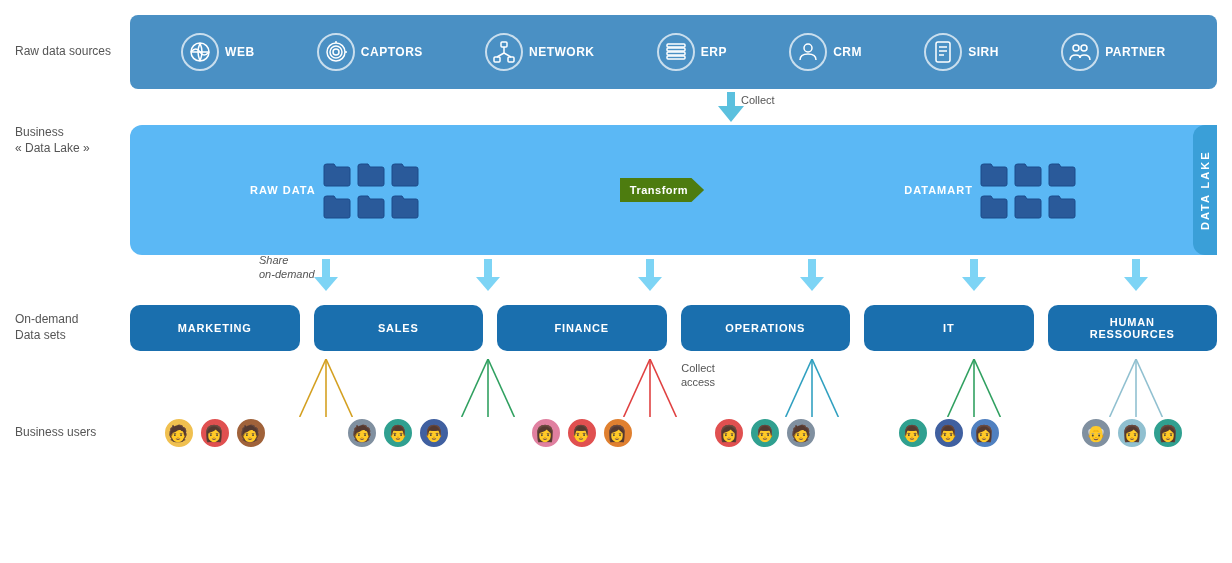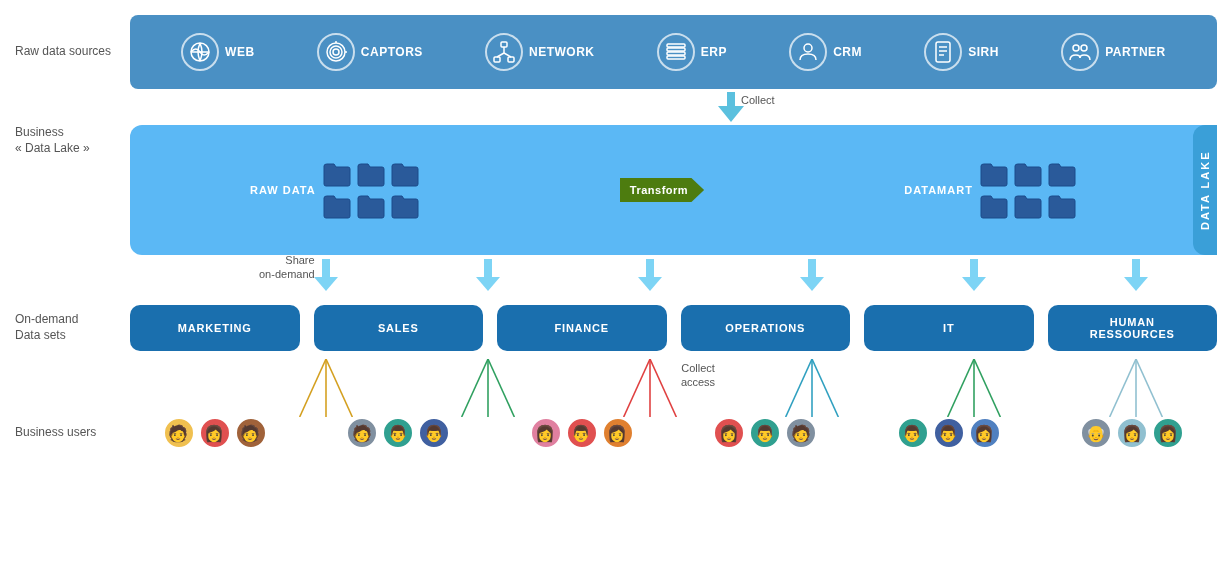--- a/index.html
+++ b/index.html
@@ -171,22 +171,23 @@
     }
     .share-arrows-container {
       flex: 1;
       display: flex;
       position: relative;
     }
     .share-label {
       position: absolute;
       font-size: 11px;
       color: #555;
-      text-align: right;
+      text-align: left;
       line-height: 1.3;
+      font-style: italic;
     }
     .share-arrow {
       display: flex;
       flex-direction: column;
       align-items: center;
       flex: 1;
       padding-top: 4px;
     }
     .arrow-shaft {
       width: 8px;

